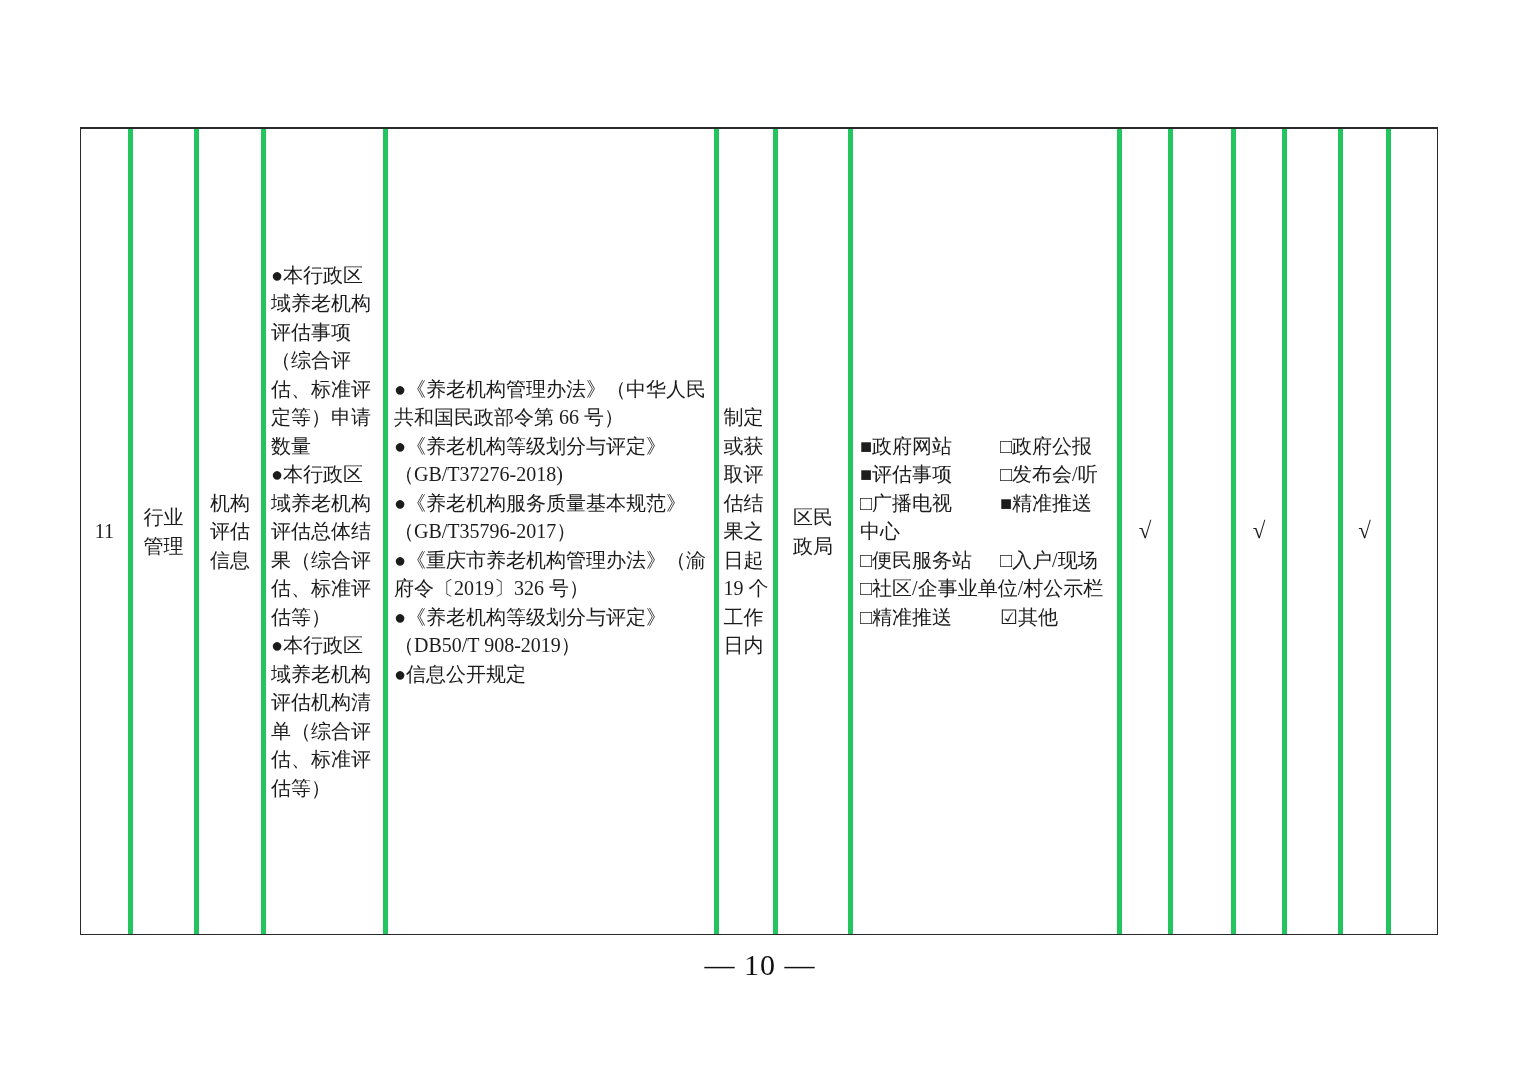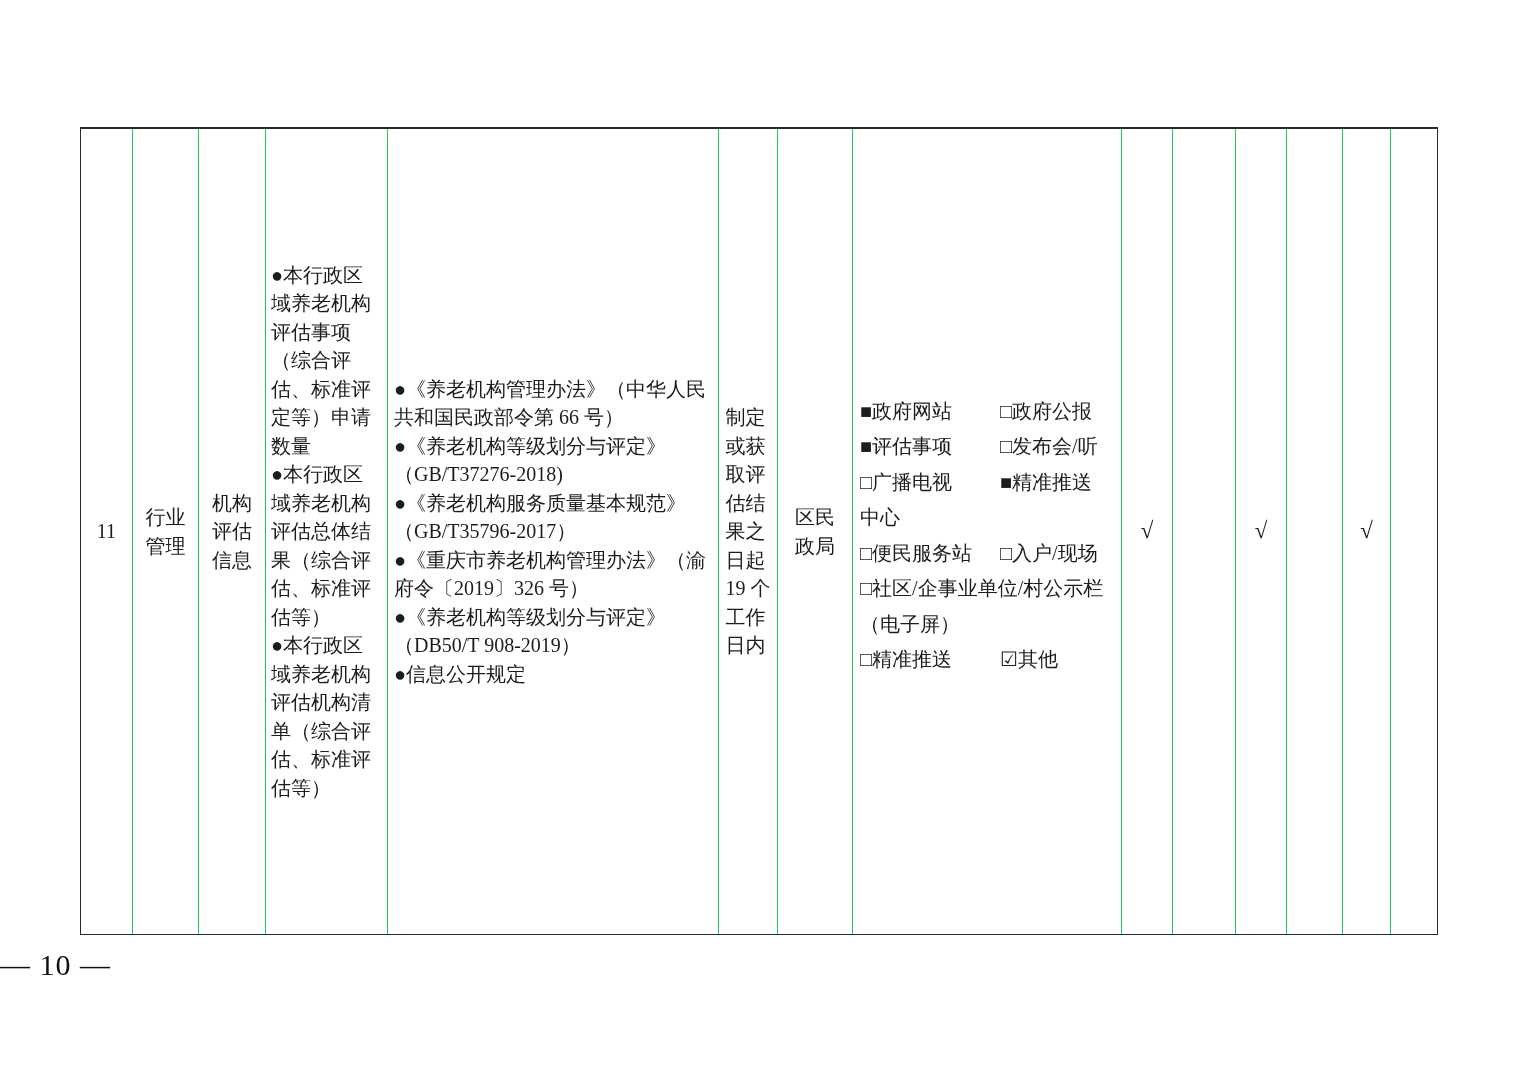--- a/index.html
+++ b/index.html
@@ -15,21 +15,21 @@
     position:absolute;left:80px;top:127px;
     width:1358px;height:808px;
     box-sizing:border-box;
     border:1px solid #2a2a2a;
     border-top-width:2px;
     display:flex;
     background:#ffffff;
   }
   .cell{
     box-sizing:border-box;
-    border-right:1px solid #22c55e;
+    border-right:5px solid #22c55e;
     display:flex;
     align-items:center;
     justify-content:center;
     font-size:20px;
     line-height:28.5px;
     overflow:hidden;
     flex:0 0 auto;
   }
   .cell:last-child{border-right:none;}
   .cell.left{justify-content:flex-start;}
@@ -43,25 +43,25 @@
   .c5{width:59px}
   .c6{width:75px}
   .c7{width:269px;padding:0 7px}
   .c8{width:51px}
   .c9{width:63px}
   .c10{width:51px}
   .c11{width:56px}
   .c12{width:48px}
   .c13{width:48px}
   .check{font-size:23px;}
-  .pub-line{height:28.5px;white-space:pre;margin-top:7px;}
+  .pub-line{height:28.5px;white-space:pre;}
   .pub-left{display:inline-block;min-width:140px;}
   .footer{
     position:absolute;left:0;top:948px;width:100%;
-    text-align:left;
+    text-align:center;
     font-size:30px;
     letter-spacing:1px;
     color:#111;
   }
 </style>
 </head>
 <body>
 
 <div class="page">
 
@@ -136,21 +136,20 @@
     </div>
 
     <div class="cell c7 left">
       <div>
         <div class="pub-line"><span class="pub-left">■政府网站</span><span>□政府公报</span></div>
         <div class="pub-line"><span class="pub-left">■评估事项</span><span>□发布会/听</span></div>
         <div class="pub-line"><span class="pub-left">□广播电视</span><span>■精准推送</span></div>
         <div class="pub-line"><span>中心</span></div>
         <div class="pub-line"><span class="pub-left">□便民服务站</span><span>□入户/现场</span></div>
         <div class="pub-line"><span>□社区/企事业单位/村公示栏</span></div>
-        <div class="pub-line"><span>（电子屏）</span></div>
         <div class="pub-line"><span class="pub-left">□精准推送</span><span>☑其他</span></div>
       </div>
     </div>
 
     <div class="cell c8">
       <div class="check">√</div>
     </div>
     <div class="cell c9">
       <div class="check"></div>
     </div>

